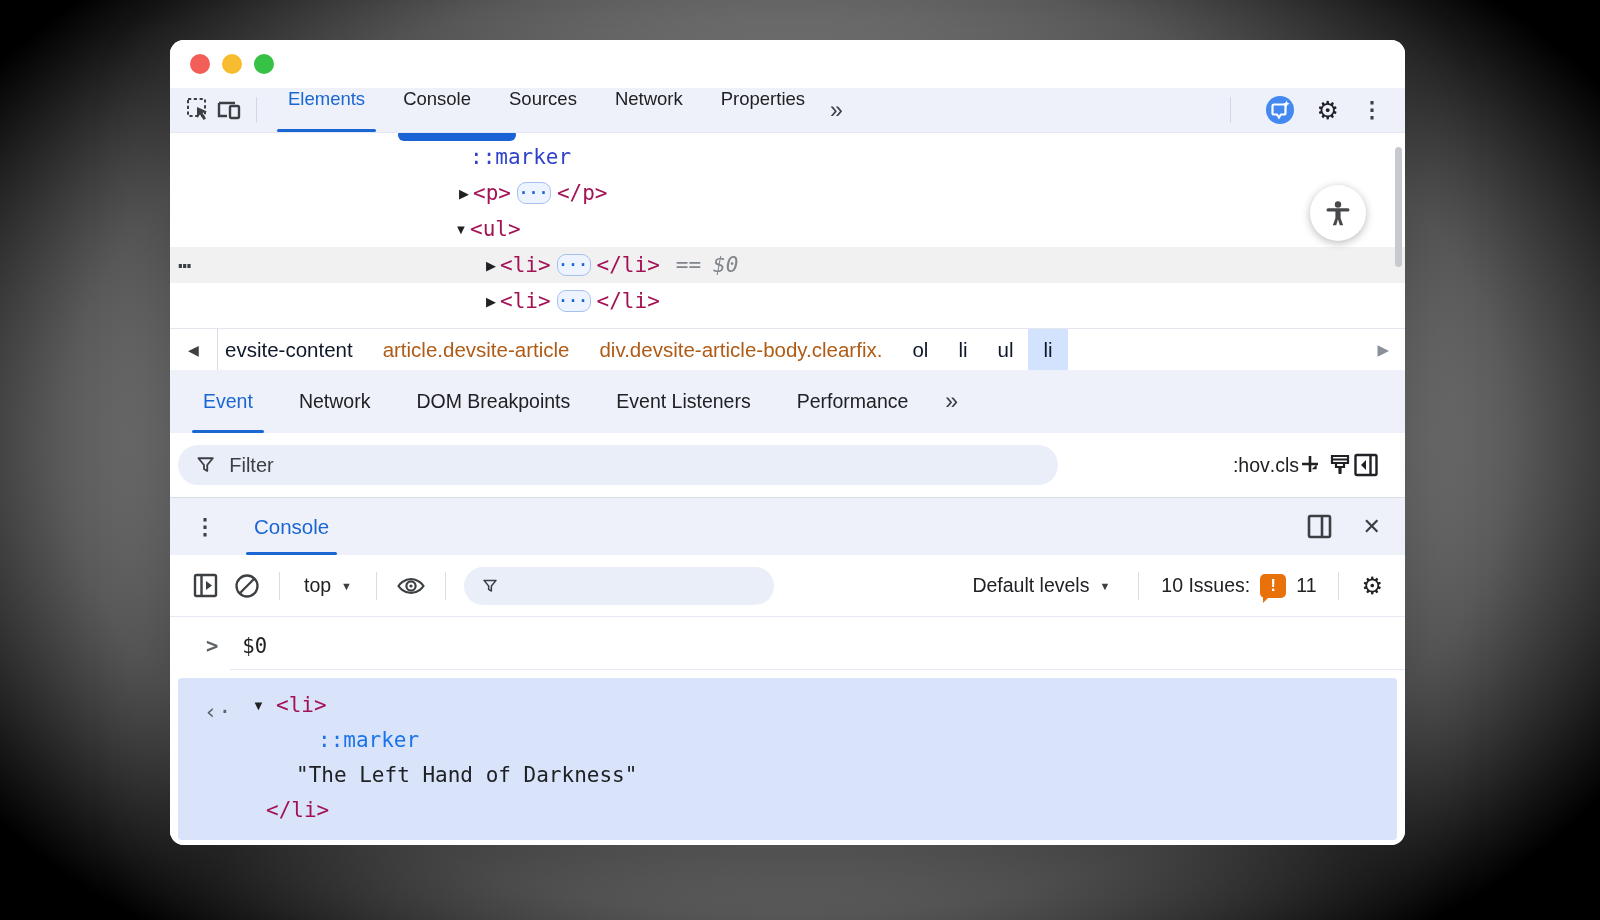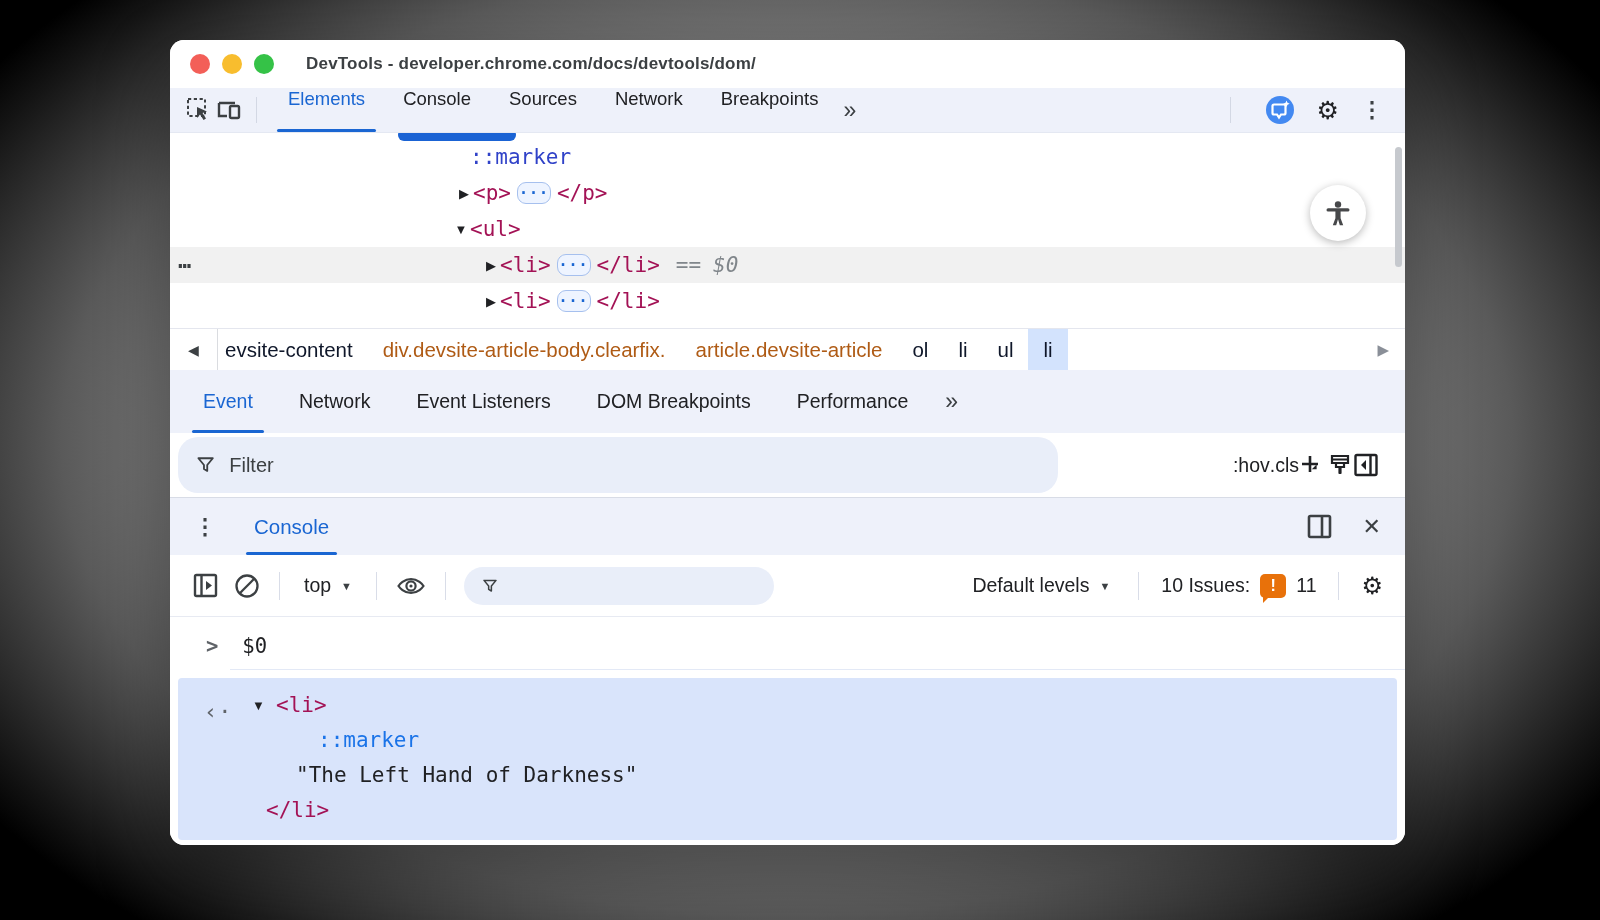--- a/index.html
+++ b/index.html
@@ -61,21 +61,21 @@
   .crumb.sel { background:#d3e3fd; }
   .crumb-right { margin-left:auto; margin-right:16px; color:#8a8f98; font-size:15px; }
   
   .stabs { height:63px; background:#eef1fa; display:flex; align-items:center; padding:0 10px; font-size:19.5px; flex:0 0 auto; }
   .stab { position:relative; height:100%; display:flex; align-items:center; padding:0 23px; color:#202124; }
   .stab.active { color:#1a66d2; }
   .stab.active::after { content:""; position:absolute; left:12px; right:12px; bottom:0; height:3px; border-radius:3px; background:#1a66d2; }
   .stabs .chev2 { margin-left:14px; }
   
   .filterbar { height:64px; background:#fff; display:flex; align-items:center; padding:0 26px 0 8px; flex:0 0 auto; }
-  .pill { display:flex; align-items:center; gap:14px; background:#e9eef9; border-radius:20px; height:56px; padding:0 18px; }
+  .pill { display:flex; align-items:center; gap:14px; background:#e9eef9; border-radius:20px; height:40px; padding:0 18px; }
   .pill input { border:none; outline:none; background:transparent; font-size:20px; color:#202124; font-family:"Liberation Sans",sans-serif; width:100%; }
   .pill input::placeholder { color:#3c4043; opacity:1; }
   .stylefilter { width:880px; flex:0 0 auto; }
   .fb-right { margin-left:auto; display:flex; align-items:center; font-size:19.5px; color:#202124; }
   
   .drawerhead { height:58px; background:#eef1fa; border-top:1px solid #d8dce6; display:flex; align-items:center; padding:0 24px; flex:0 0 auto; }
   .kebab { font-size:22px; color:#3c4043; font-weight:bold; margin-right:30px; }
   .dtab { position:relative; height:100%; display:flex; align-items:center; padding:0 8px; font-size:20.5px; color:#1a66d2; }
   .dtab::after { content:""; position:absolute; left:0; right:0; bottom:0; height:3px; border-radius:3px; background:#1a66d2; }
   .dh-right { margin-left:auto; display:flex; align-items:center; gap:30px; }
@@ -112,21 +112,20 @@
 
 <div class="stage">
   <div class="window">
 
     <div class="titlebar">
       <div class="lights">
         <div class="light red"></div>
         <div class="light yellow"></div>
         <div class="light green"></div>
       </div>
-      <div class="wintitle">DevTools - developer.chrome.com/docs/devtools/dom/</div>
     </div>
 
     <div class="tabbar">
       <div class="tbicon">
         <svg width="26" height="26" viewBox="0 0 26 26">
           <rect x="2" y="2" width="17" height="17" fill="none" stroke="#3c4043" stroke-width="2" stroke-dasharray="3.2 2.6"></rect>
           <path d="M11 10 L21 14.5 L16.5 16 L20 21.5 L17.6 23 L14 17.5 L11 21 Z" fill="#3c4043"></path>
         </svg>
       </div>
       <div class="tbicon">
@@ -143,21 +142,21 @@
         <div class="tab">
             <span>Console</span>
           </div>
         <div class="tab">
             <span>Sources</span>
           </div>
         <div class="tab">
             <span>Network</span>
           </div>
         <div class="tab">
-            <span>Breakpoints</span>
+            <span>Properties</span>
           </div>
       </div>
       <div class="chev2">»</div>
       <div class="tb-right">
         <div class="vdiv"></div>
         <div>
           <svg width="30" height="30" viewBox="0 0 30 30">
             <circle cx="15" cy="15" r="14" fill="#4389f1"></circle>
             <path d="M9 9.5 h10 a1.5 1.5 0 0 1 1.5 1.5 v7 a1.5 1.5 0 0 1 -1.5 1.5 h-3 l-2 3 l-2 -3 h-3 a1.5 1.5 0 0 1 -1.5 -1.5 v-7 a1.5 1.5 0 0 1 1.5 -1.5 Z" fill="none" stroke="#fff" stroke-width="2.2"></path>
             <path d="M21.5 5.5 l1 2.2 l2.2 1 l-2.2 1 l-1 2.2 l-1 -2.2 l-2.2 -1 l2.2 -1 Z" fill="#fff"></path>
@@ -192,41 +191,41 @@
           <rect x="3.5" y="10.2" width="23" height="3.4" rx="1.7" fill="#47484a"></rect>
           <path d="M12.4 12 h5.2 v8.2 l2.6 7 h-3.4 l-1.8 -6 l-1.8 6 h-3.4 l2.6 -7 Z" fill="#47484a"></path>
         </svg>
       </div>
       <div class="domscroll"></div>
     </div>
 
     <div class="crumbbar">
       <div class="crumbnav">◀</div>
       <div class="crumb tagc" style="padding-left:7px;">evsite-content</div>
+      <div class="crumb classc">article.devsite-article</div>
       <div class="crumb classc">div.devsite-article-body.clearfix.</div>
-      <div class="crumb classc">article.devsite-article</div>
       <div class="crumb tagc">ol</div>
       <div class="crumb tagc">li</div>
       <div class="crumb tagc">ul</div>
       <div class="crumb tagc sel">li</div>
       <div class="crumb-right">▶</div>
     </div>
 
     <div class="stabs">
       <div class="stab active">
           <span>Event</span>
         </div>
       <div class="stab">
           <span>Network</span>
         </div>
       <div class="stab">
+          <span>DOM Breakpoints</span>
+        </div>
+      <div class="stab">
           <span>Event Listeners</span>
-        </div>
-      <div class="stab">
-          <span>DOM Breakpoints</span>
         </div>
       <div class="stab">
           <span>Performance</span>
         </div>
       <div class="chev2">»</div>
     </div>
 
     <div class="filterbar">
       <div class="pill stylefilter">
         <svg width="20" height="20" viewBox="0 0 20 20">

